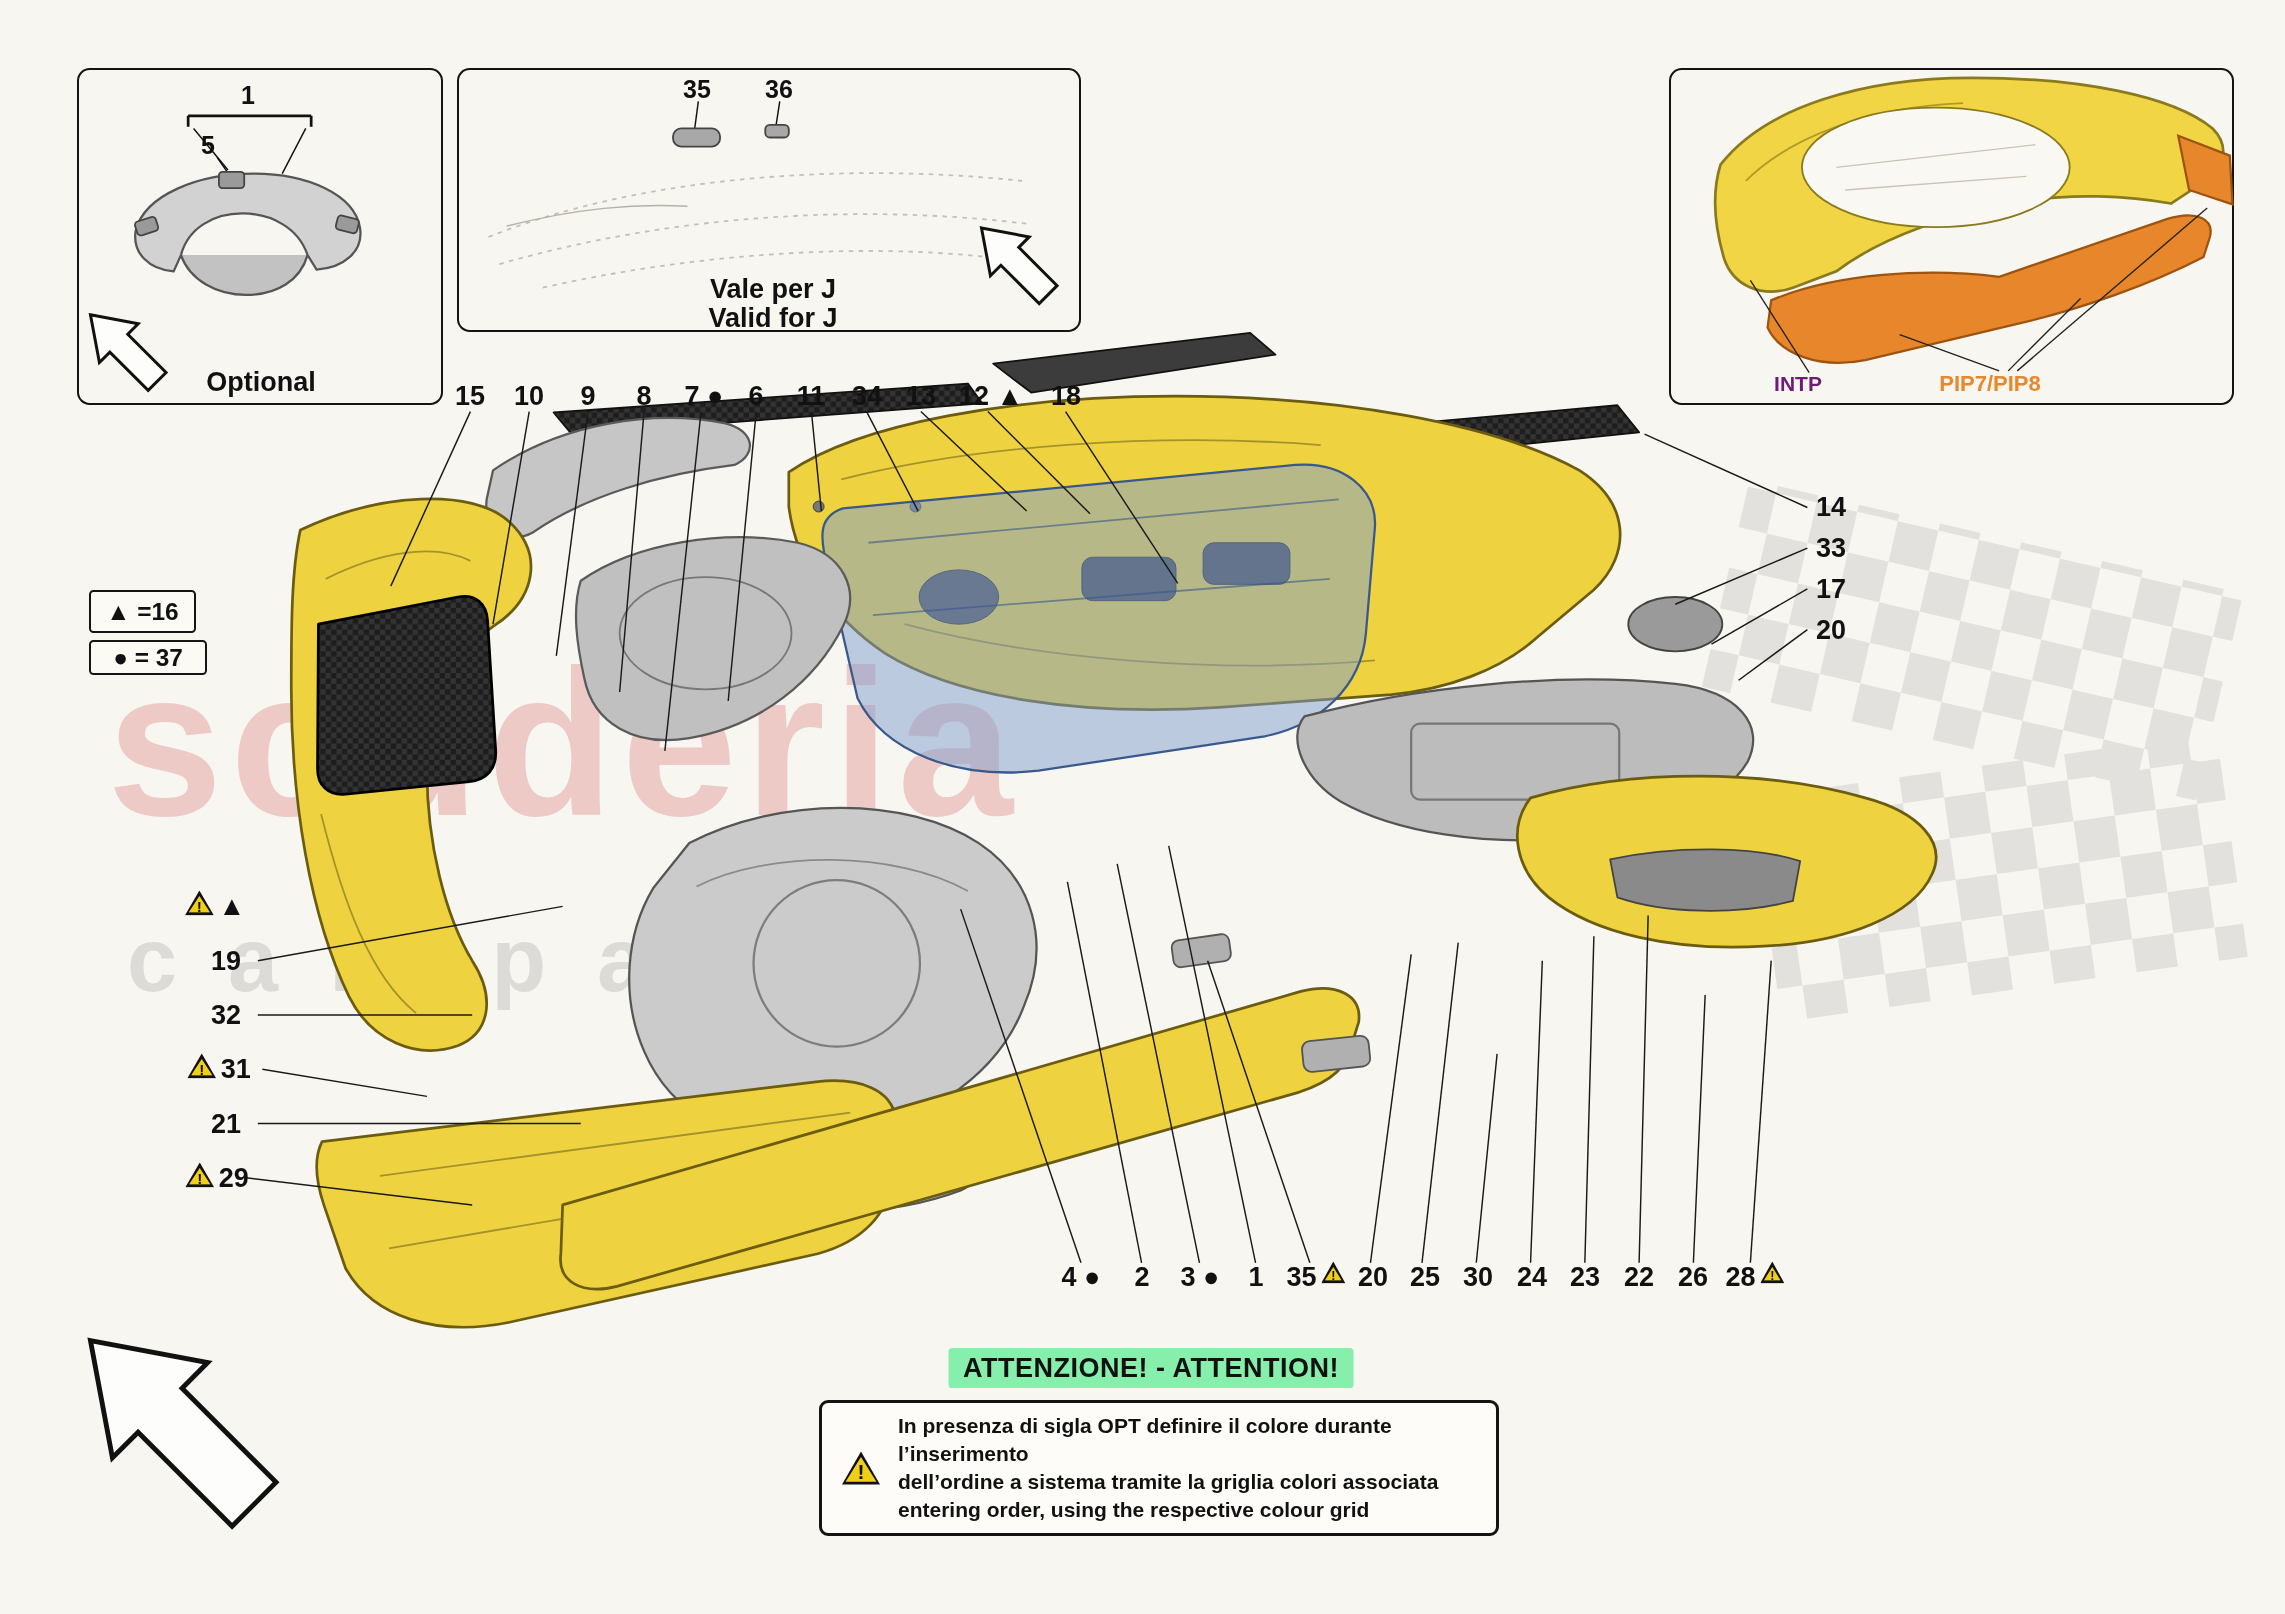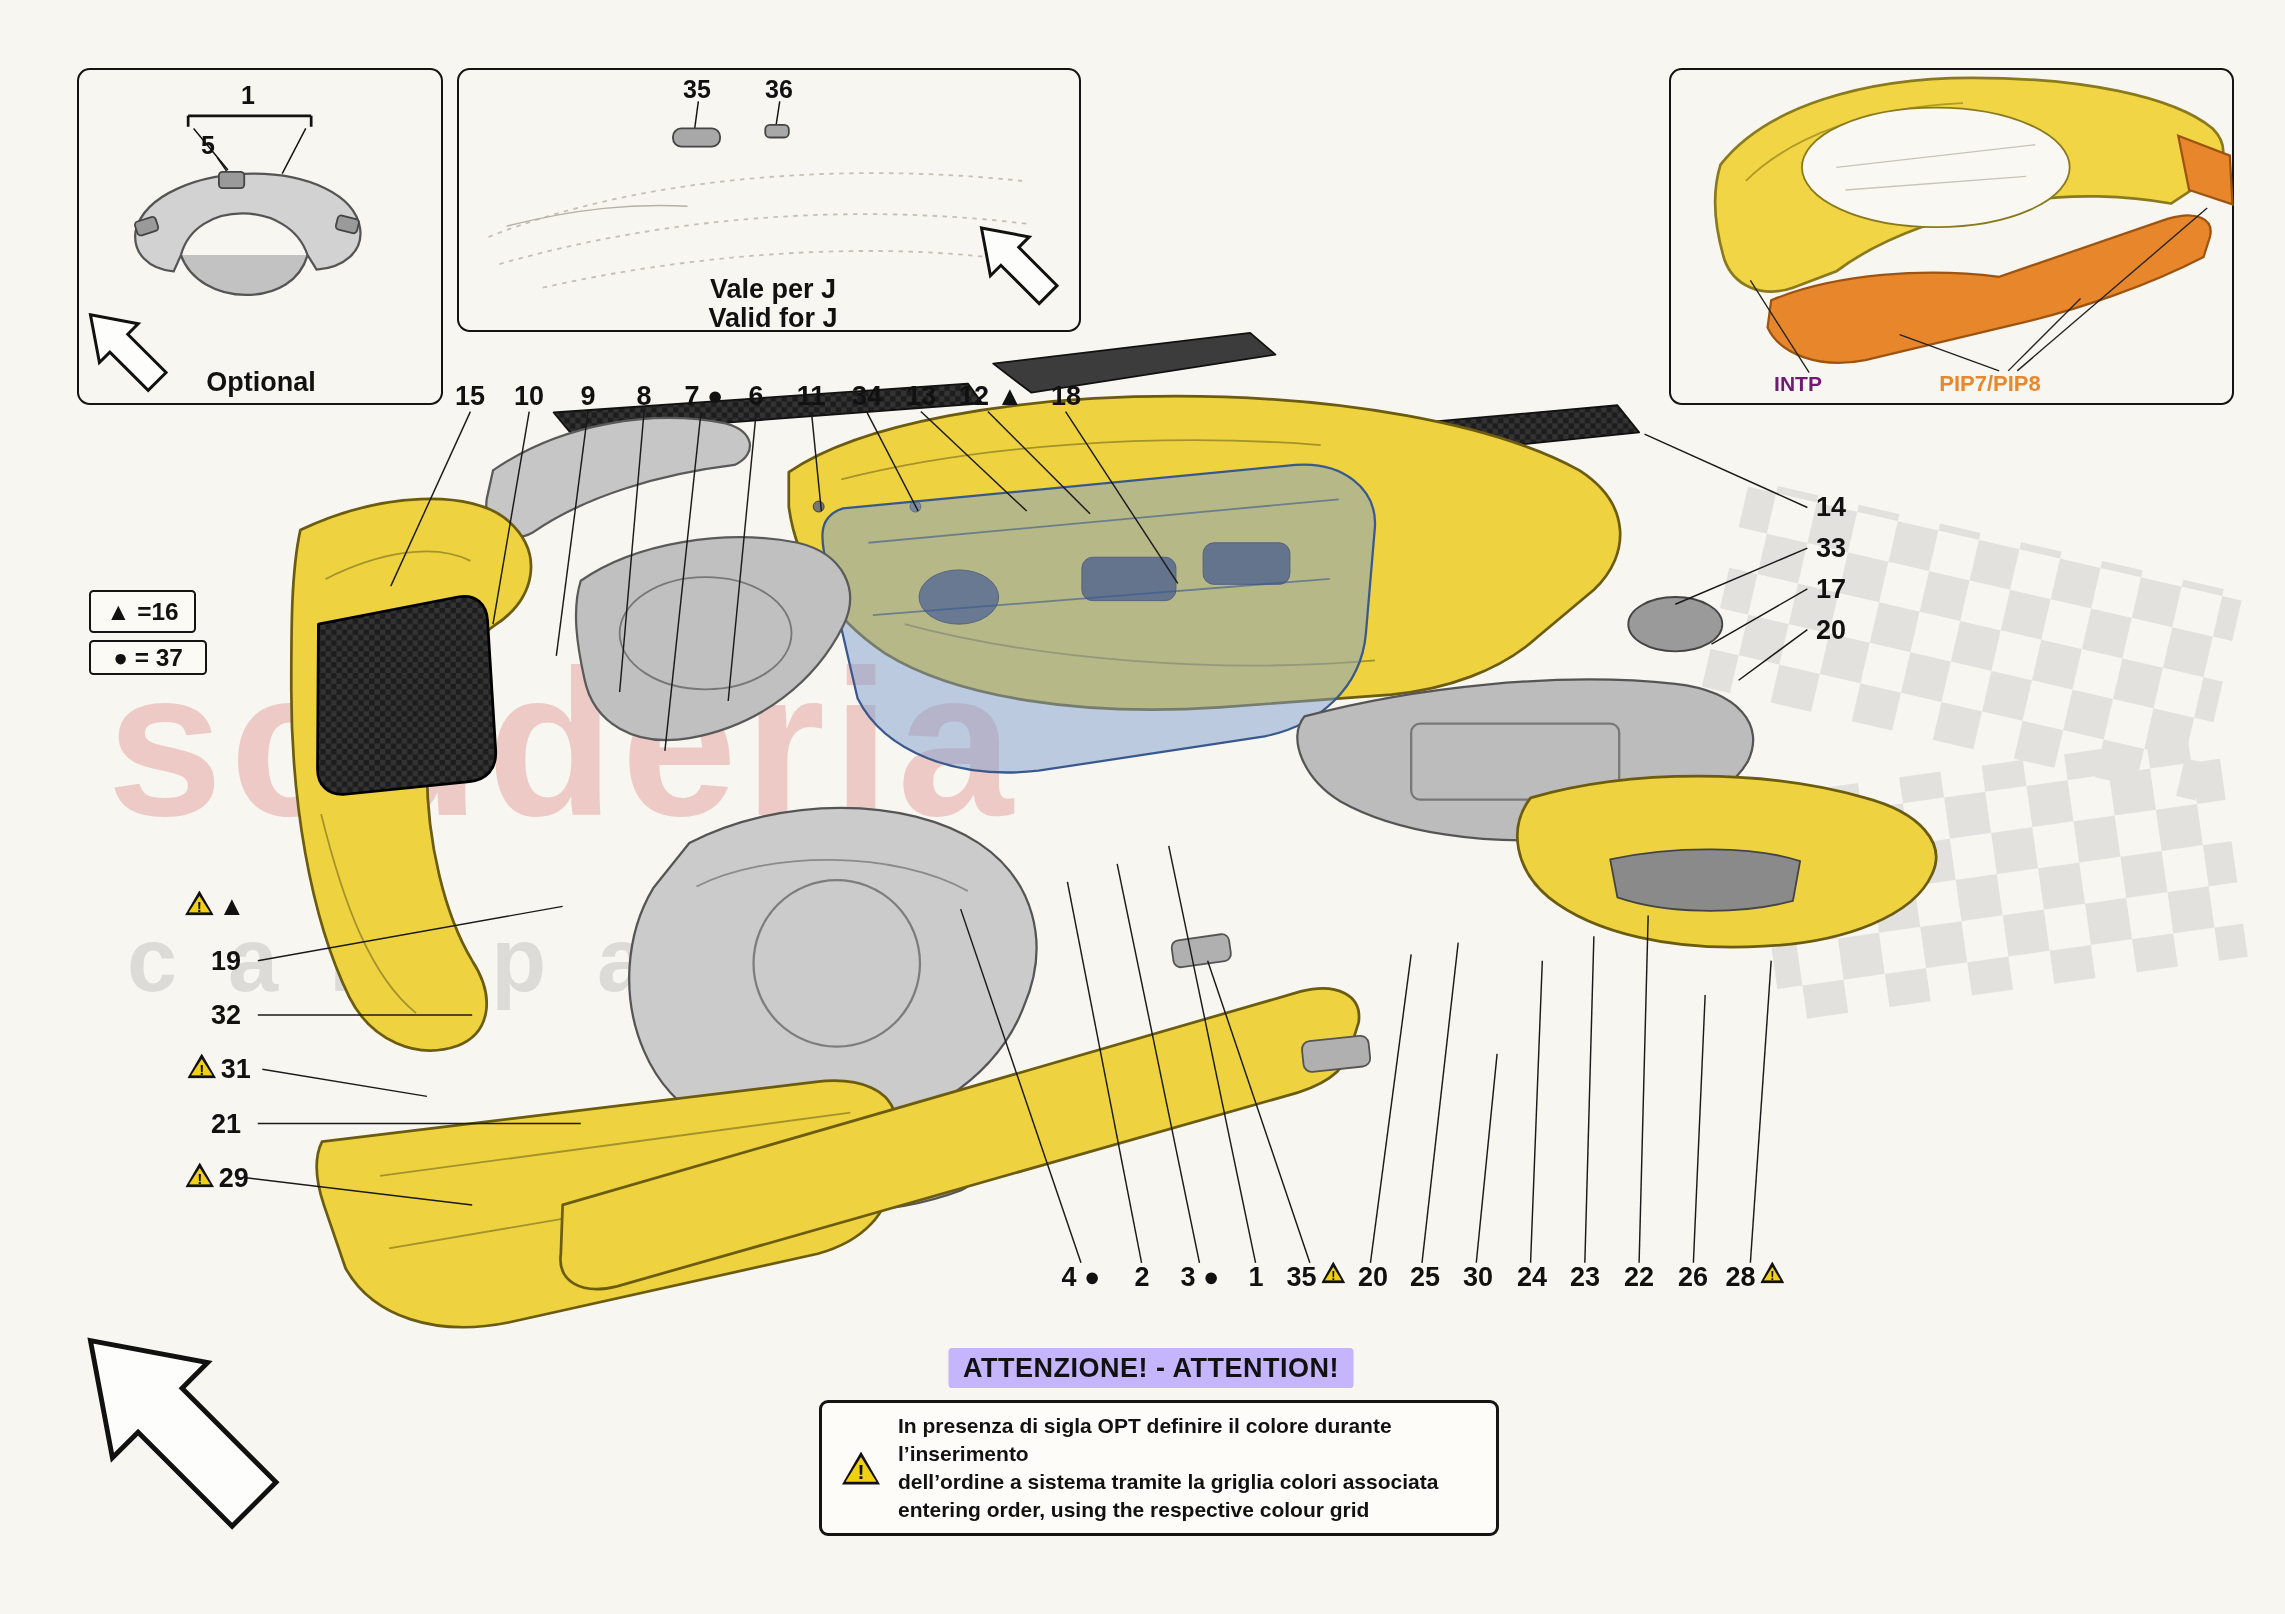--- a/index.html
+++ b/index.html
@@ -23,21 +23,21 @@
   .warn { position:relative; display:inline-block; width:29px; height:25px; flex:0 0 auto; }
   .warn .t1 { position:absolute; inset:0; background:#111; clip-path:polygon(50% 0,100% 100%,0 100%); }
   .warn .t2 { position:absolute; left:3.6px; right:3.6px; top:5.4px; bottom:2.7px; background:#f2cf17; clip-path:polygon(50% 0,100% 100%,0 100%); }
   .warn .ex { position:absolute; inset:0; display:flex; align-items:flex-end; justify-content:center;
               font-size:15.4px; font-weight:bold; color:#111; padding-bottom:1.8px; line-height:1; }
   .warn.small { width:24.4px; height:22px; }
   .warn.small .ex { font-size:12.7px; }
   .warn.big { width:38px; height:33px; }
   .warn.big .ex { font-size:21px; padding-bottom:2.7px; }
   .attn-title { position:absolute; z-index:4; left:1151px; top:1368px; transform:translate(-50%,-50%);
-        background:#c4b5fd; padding:4.5px 14.5px; border-radius:3.6px;
+        background:#86efac; padding:4.5px 14.5px; border-radius:3.6px;
         font-weight:bold; font-size:27px; letter-spacing:0.5px; }
   .attn-box { position:absolute; z-index:4; left:819px; top:1400px; width:680px; height:136px;
         border:3.2px solid #141414; border-radius:9px; background:#fdfcf8;
         display:flex; align-items:center; padding:0 20px; gap:18px; }
   .attn-text { font-weight:bold; font-size:21px; line-height:1.33; }
   .intp-lbl { font-size:21px; color:#701a75; }
   .pip-lbl { font-size:22px; color:#e8872c; }
   .small-num { font-size:25px; }
   .caption { font-size:27px; }
 </style>

